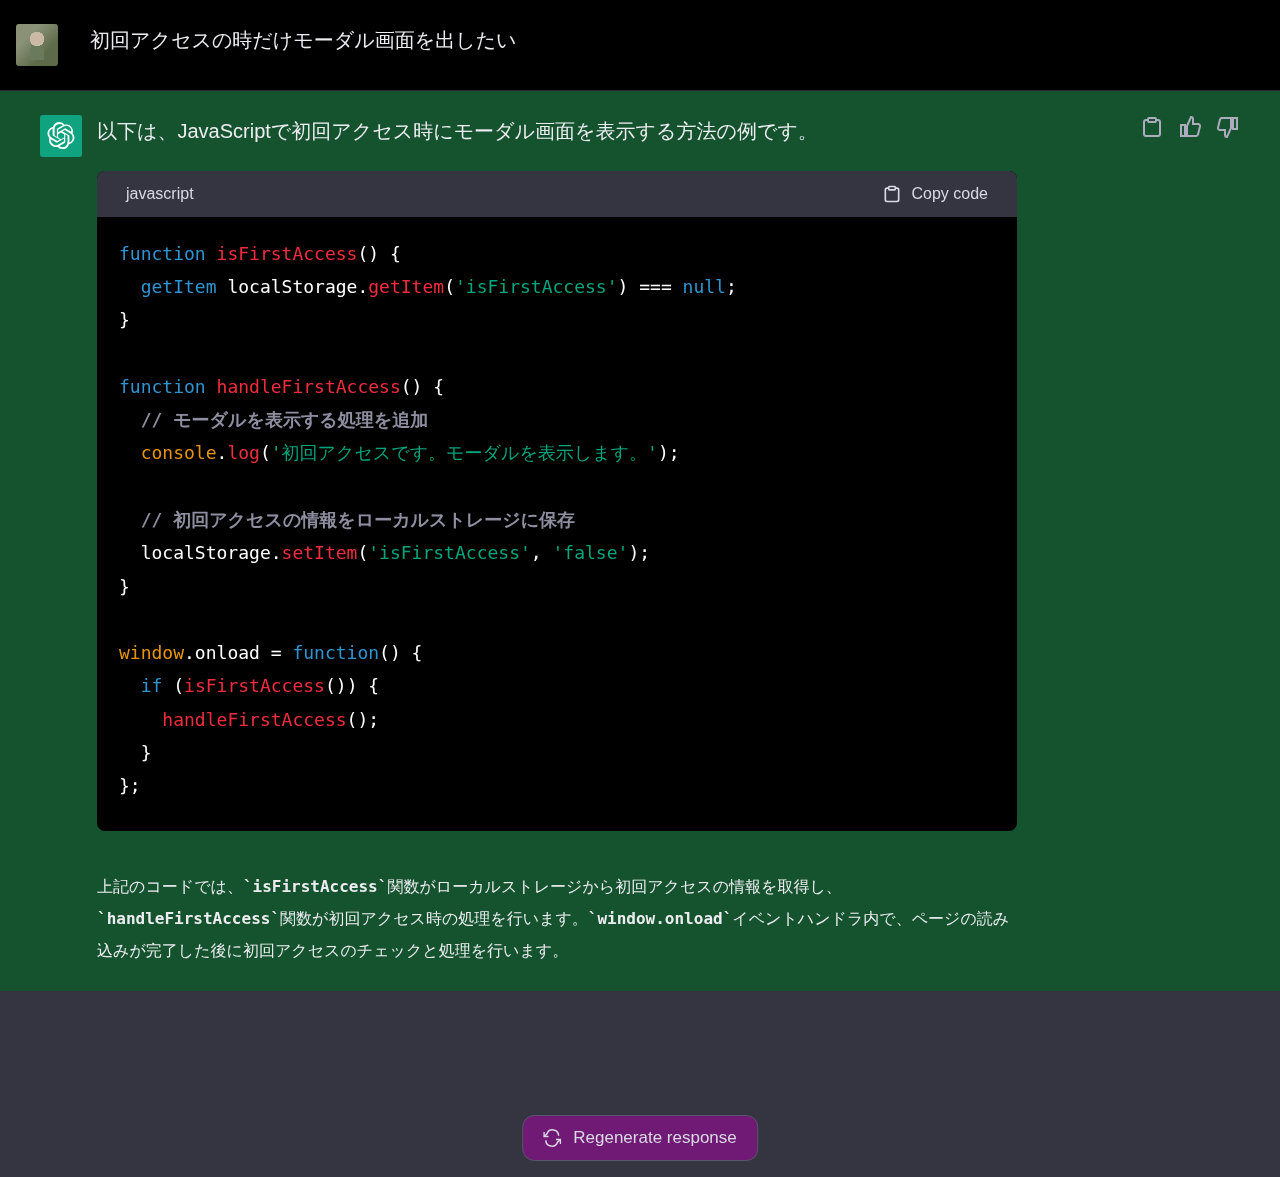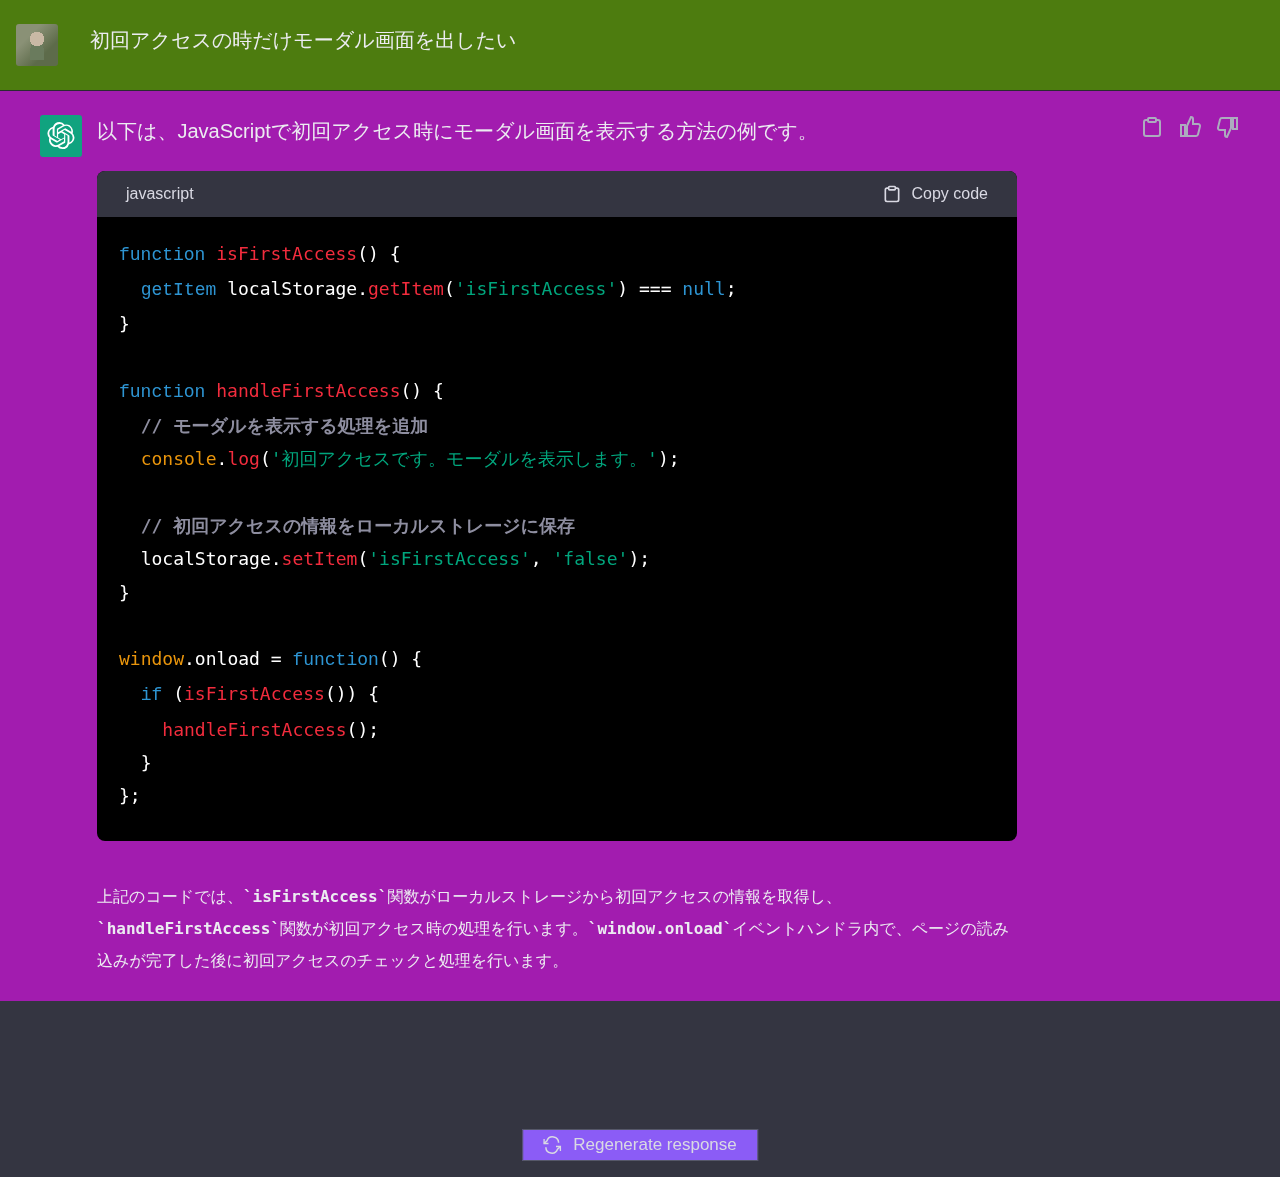--- a/index.html
+++ b/index.html
@@ -8,26 +8,26 @@
       font-family: -apple-system, BlinkMacSystemFont, "Segoe UI", Helvetica, Arial, sans-serif;
       color: #ececf1;
       width: 1280px;
     }
     .message-row {
       display: flex;
       padding: 24px 40px;
       gap: 32px;
     }
     .user-row {
-      background: #4d7c0f;
+      background: #000000;
       border-bottom: 1px solid #2a2b32;
       padding-left: 16px;
     }
     .assistant-row {
-      background: #a21caf;
+      background: #14532d;
       position: relative;
       gap: 15px;
     }
     .avatar {
       width: 42px;
       height: 42px;
       flex-shrink: 0;
       border-radius: 3px;
       overflow: hidden;
     }
@@ -101,21 +101,21 @@
       stroke: #d9d9e3; fill: none; stroke-width: 2;
     }
     pre {
       padding: 20px 22px 28px 22px;
       font-family: "SFMono-Regular", Menlo, Consolas, monospace;
       font-size: 18px;
       line-height: 1.85;
       white-space: pre;
       overflow-x: auto;
     }
-    .tok-kw { color: #2e95d3; font-family: Liberation Mono, monospace; }
+    .tok-kw { color: #2e95d3; }
     .tok-fn { color: #f22c3d; }
     .tok-str { color: #00a67d; }
     .tok-prop { color: #e9950c; text-align: right; }
     .tok-null { color: #2e95d3; }
     .tok-cmt { color: #8e8ea0; font-weight: bold; }
     .tok-def { color: #fff; }
     .explanation {
       margin-top: 40px;
       font-size: 16px;
       line-height: 2.0;
@@ -124,26 +124,26 @@
       font-family: "SFMono-Regular", Menlo, Consolas, monospace;
       font-weight: 700;
     }
     .regen-bar {
       position: fixed;
       bottom: 16px;
       left: 50%;
       transform: translateX(-50%);
     }
     .regen-btn {
-      background: #8b5cf6;
+      background: #701a75;
       border: 1px solid #565869;
       color: #d9d9e3;
       font-size: 17px;
-      padding: 5px 20px;
-      border-radius: 0;
+      padding: 12px 20px;
+      border-radius: 12px;
       display: flex;
       align-items: center;
       gap: 12px;
       cursor: pointer;
     }
     .regen-btn svg {
       width: 18px; height: 18px;
       stroke: #d9d9e3; fill: none; stroke-width: 2;
     }
   </style>

